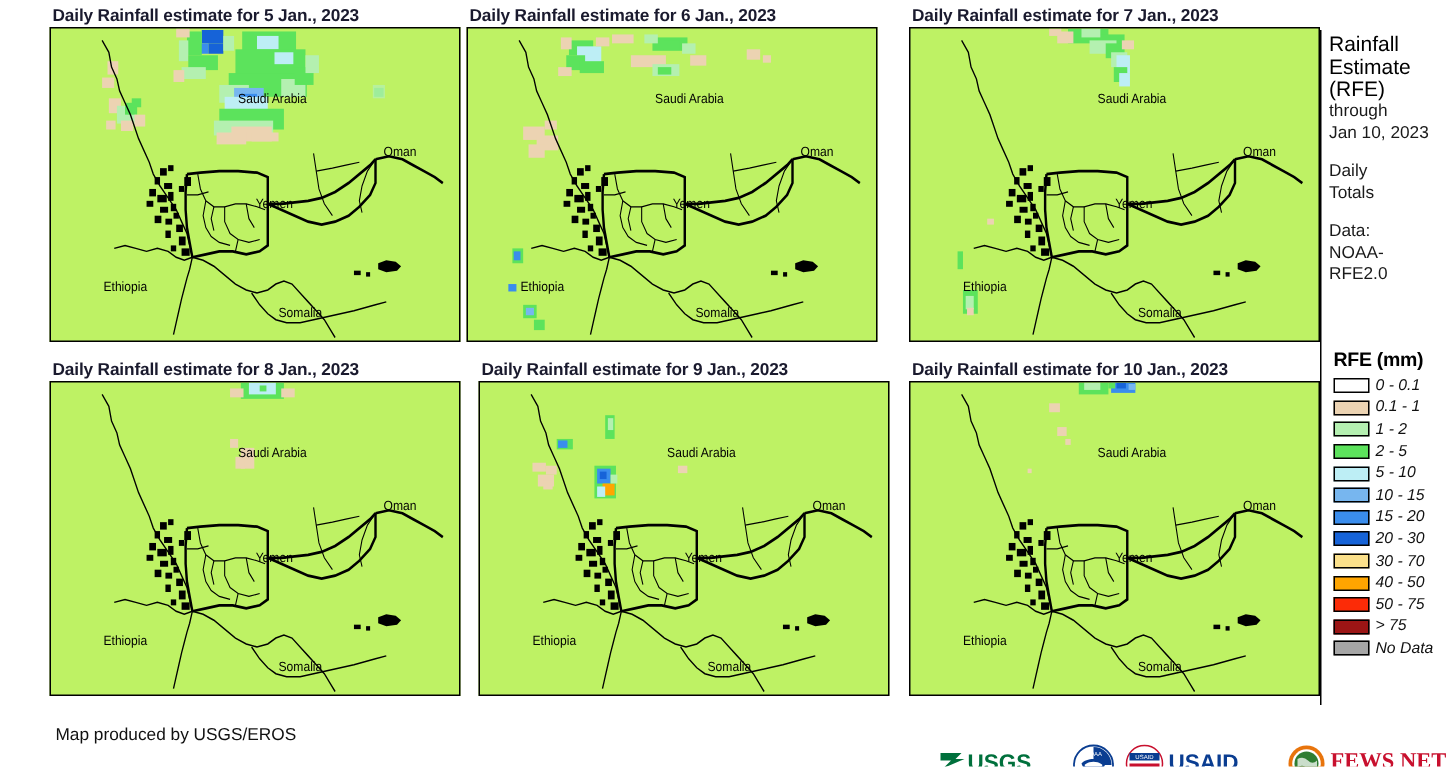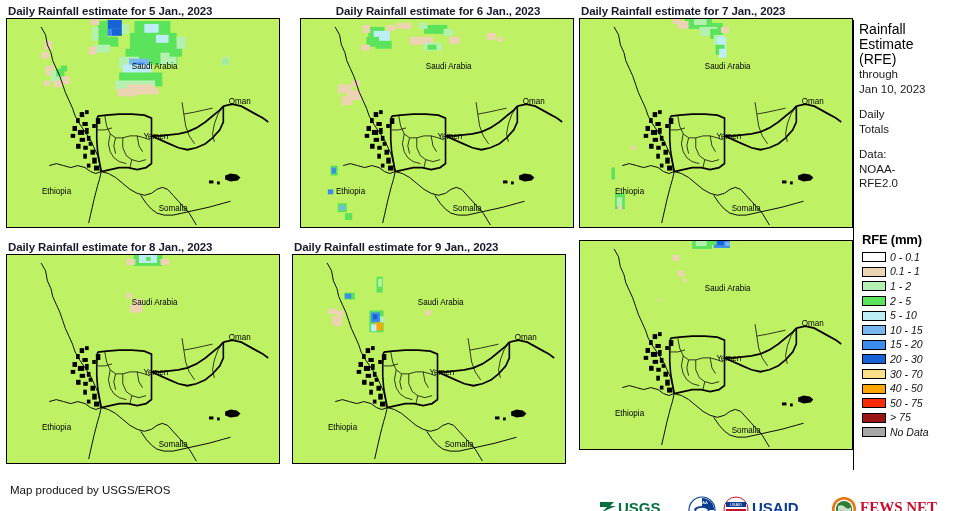--- a/index.html
+++ b/index.html
@@ -3,21 +3,21 @@
 <meta charset="utf-8">
 <style>
   * { box-sizing: border-box; }
   html, body {
     margin: 0; padding: 0;
     background: #ffffff;
     width: 967px; height: 511px;
     overflow: hidden;
     font-family: "Liberation Sans", sans-serif;
   }
-  #root { position: relative; width: 811px; height: 511px; }
+  #root { position: relative; width: 811px; height: 511px; margin-left: 27px; }
 
   
   .panel { position: absolute; }
   .panel-title {
     font-size: 11.5px;
     font-weight: bold;
     color: #1a1a2e;
     white-space: nowrap;
     letter-spacing: -0.1px;
     line-height: 14px;
@@ -189,21 +189,21 @@
           <text x="110" y="50">Saudi Arabia</text>
           <text x="218" y="86">Oman</text>
           <text x="123" y="121">Yemen</text>
           <text x="10" y="177">Ethiopia</text>
           <text x="140" y="194">Somalia</text>
         </g>
       </svg>
     </div>
   </div>
 
-  <div class="panel" style="left:300px; top:4px;text-align:center;">
+  <div class="panel" style="left:284px; top:4px;">
     <div class="panel-title">Daily Rainfall estimate for 6 Jan., 2023</div>
     <div class="map-frame" style="width:274px;height:210px;">
       <svg class="map-svg" viewBox="0 0 274 210" preserveAspectRatio="none">
         <g>
           <rect x="46" y="8" width="18" height="10" fill="#5ce35c"></rect>
           <rect x="52" y="12" width="18" height="12" fill="#bdeef5"></rect>
           <rect x="44" y="18" width="14" height="10" fill="#5ce35c"></rect>
           <rect x="54" y="22" width="18" height="8" fill="#5ce35c"></rect>
           <rect x="40" y="6" width="8" height="8" fill="#ecd3b2"></rect>
           <rect x="66" y="6" width="10" height="6" fill="#ecd3b2"></rect>
@@ -534,20 +534,21 @@
           <text x="218" y="86">Oman</text>
           <text x="123" y="121">Yemen</text>
           <text x="10" y="177">Ethiopia</text>
           <text x="140" y="194">Somalia</text>
         </g>
       </svg>
     </div>
   </div>
 
   <div class="panel" style="left:579px; top:240px;">
+    <div class="panel-title">Daily Rainfall estimate for 10 Jan., 2023</div>
     <div class="map-frame" style="width:274px;height:210px;">
       <svg class="map-svg" viewBox="0 0 274 210" preserveAspectRatio="none">
         <g>
           <rect x="96" y="0" width="22" height="8" fill="#5ce35c"></rect>
           <rect x="100" y="0" width="12" height="5" fill="#b4f0b0"></rect>
           <rect x="120" y="0" width="18" height="7" fill="#3a8ded"></rect>
           <rect x="124" y="0" width="7" height="4" fill="#1663d8"></rect>
           <rect x="133" y="1" width="5" height="4" fill="#77b6ef"></rect>
           <rect x="118" y="0" width="5" height="4" fill="#5ce35c"></rect>
           <rect x="74" y="14" width="8" height="6" fill="#ecd3b2"></rect>

